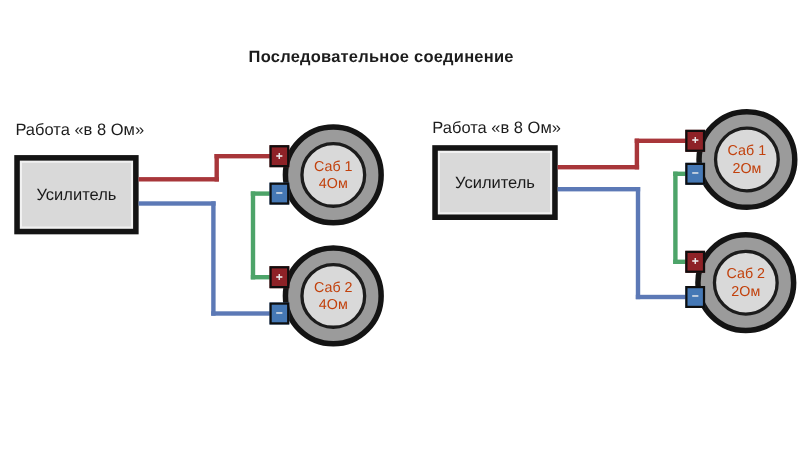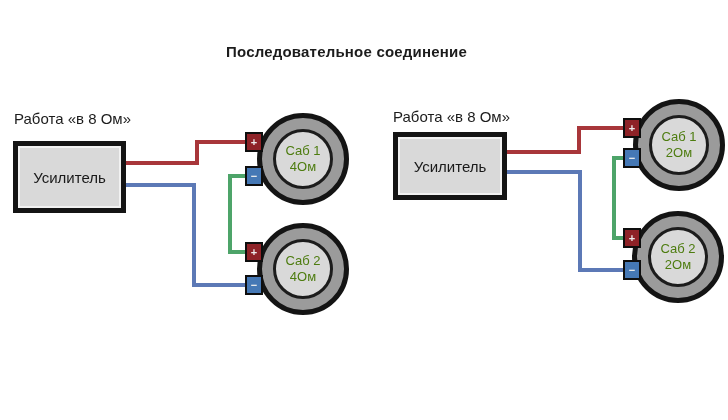--- a/index.html
+++ b/index.html
@@ -32,21 +32,21 @@
     width:92px; height:92px; border-radius:50%;
     background:var(--sub-ring,#9b9b9b);
     border:5px solid #141414;
     display:flex; align-items:center; justify-content:center;
   }
   .cone {
     box-sizing:border-box; width:60px; height:60px; border-radius:50%;
     background:var(--sub-cone,#d9d9d9);
     border:3px solid #1c1c1c;
     display:flex; flex-direction:column; align-items:center; justify-content:center;
-    font-size:13px; line-height:1.2; color:#4d7c0f; text-align:center;
+    font-size:13px; line-height:1.2; color:#c2410c; text-align:center;
   }
   .term {
     position:absolute; box-sizing:border-box;
     width:18px; height:20px;
     border:2px solid #0e0e0e;
     display:flex; align-items:center; justify-content:center;
     font-size:11px; font-weight:bold; color:#ececec;
   }
   .term.pos { background:var(--terminal-red,#8e2227); }
   .term.neg { background:var(--terminal-blue,#4578b5); }

